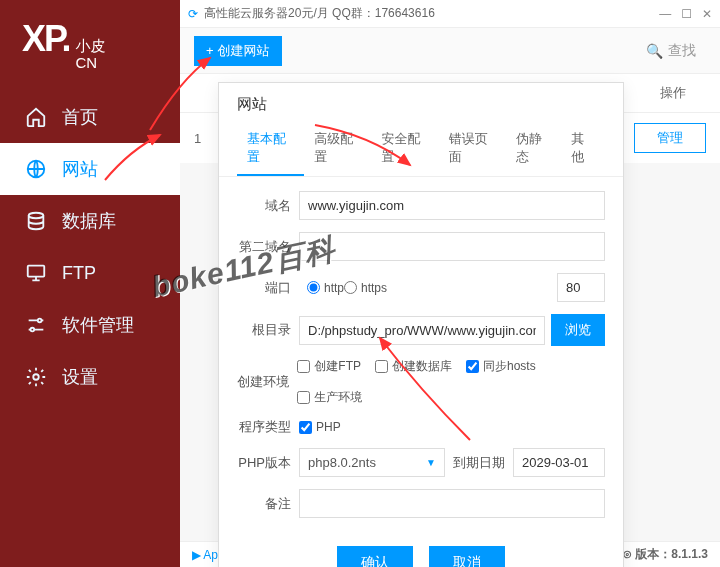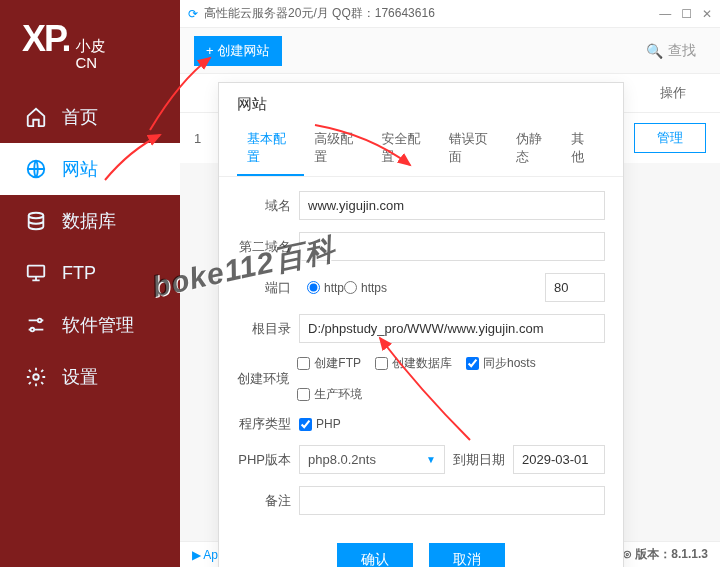--- a/index.html
+++ b/index.html
@@ -36,21 +36,21 @@
 .statusbar .ver { margin-left: auto; color: #666; font-weight: bold; }
 .modal { position: absolute; left: 218px; top: 82px; width: 406px; background: #fff; border: 1px solid #ddd; box-shadow: 0 4px 16px rgba(0,0,0,0.08); }
 .modal-title { padding: 12px 18px 8px; font-size: 15px; color: #333; }
 .modal-tabs { display: flex; border-bottom: 1px solid #eee; padding: 0 18px; }
 .modal-tab { padding: 8px 10px; font-size: 13px; color: #666; cursor: pointer; }
 .modal-tab.active { color: #0099ff; border-bottom: 2px solid #0099ff; }
 .modal-body { padding: 14px 18px 10px; }
 .row { display: flex; align-items: center; margin-bottom: 12px; font-size: 13px; color: #555; }
 .row .lbl { width: 62px; text-align: right; padding-right: 8px; }
 .row input[type=text] { flex: 1; border: 1px solid #ddd; padding: 6px 8px; font-size: 13px; color: #333; }
-.row input.short { width: 60px; flex: none; }
+.row input.short { width: 48px; flex: none; }
 .row .radio-group { display: flex; align-items: center; padding-left: 8px; }
 .btn-browse { background: #0099ff; color: #fff; border: none; padding: 7px 14px; font-size: 13px; margin-left: 6px; cursor: pointer; }
 .row .chk-group { display: flex; gap: 14px; flex-wrap: wrap; }
 .chk { display: flex; align-items: center; gap: 4px; font-size: 12px; }
 .select { flex: 1; border: 1px solid #ddd; padding: 6px 8px; font-size: 13px; color: #555; position: relative; }
 .select .caret { position: absolute; right: 8px; top: 8px; color: #0099ff; font-size: 10px; }
 .exp-lbl { padding: 0 8px; }
 .modal-footer { display: flex; justify-content: center; gap: 16px; padding: 6px 0 16px; }
 .btn-primary { background: #0099ff; color: #fff; border: none; padding: 8px 24px; font-size: 14px; cursor: pointer; }
 
@@ -195,20 +195,21 @@
         <label class="chk">
             <input type="radio" style=""> 
             <span>https</span>
           </label>
       </div>
       <input type="text" class="short" style="margin-left: auto;" value="80">
     </div>
     <div class="row">
       <span class="lbl">根目录</span>
       <input type="text" value="D:/phpstudy_pro/WWW/www.yigujin.com" style="">
+      <button class="btn-browse">浏览</button>
     </div>
     <div class="row">
       <span class="lbl">创建环境</span>
       <div class="chk-group">
         <label class="chk">
             <input type="checkbox" style=""> 
             <span>创建FTP</span>
           </label>
         <label class="chk">
             <input type="checkbox" style=""> 

